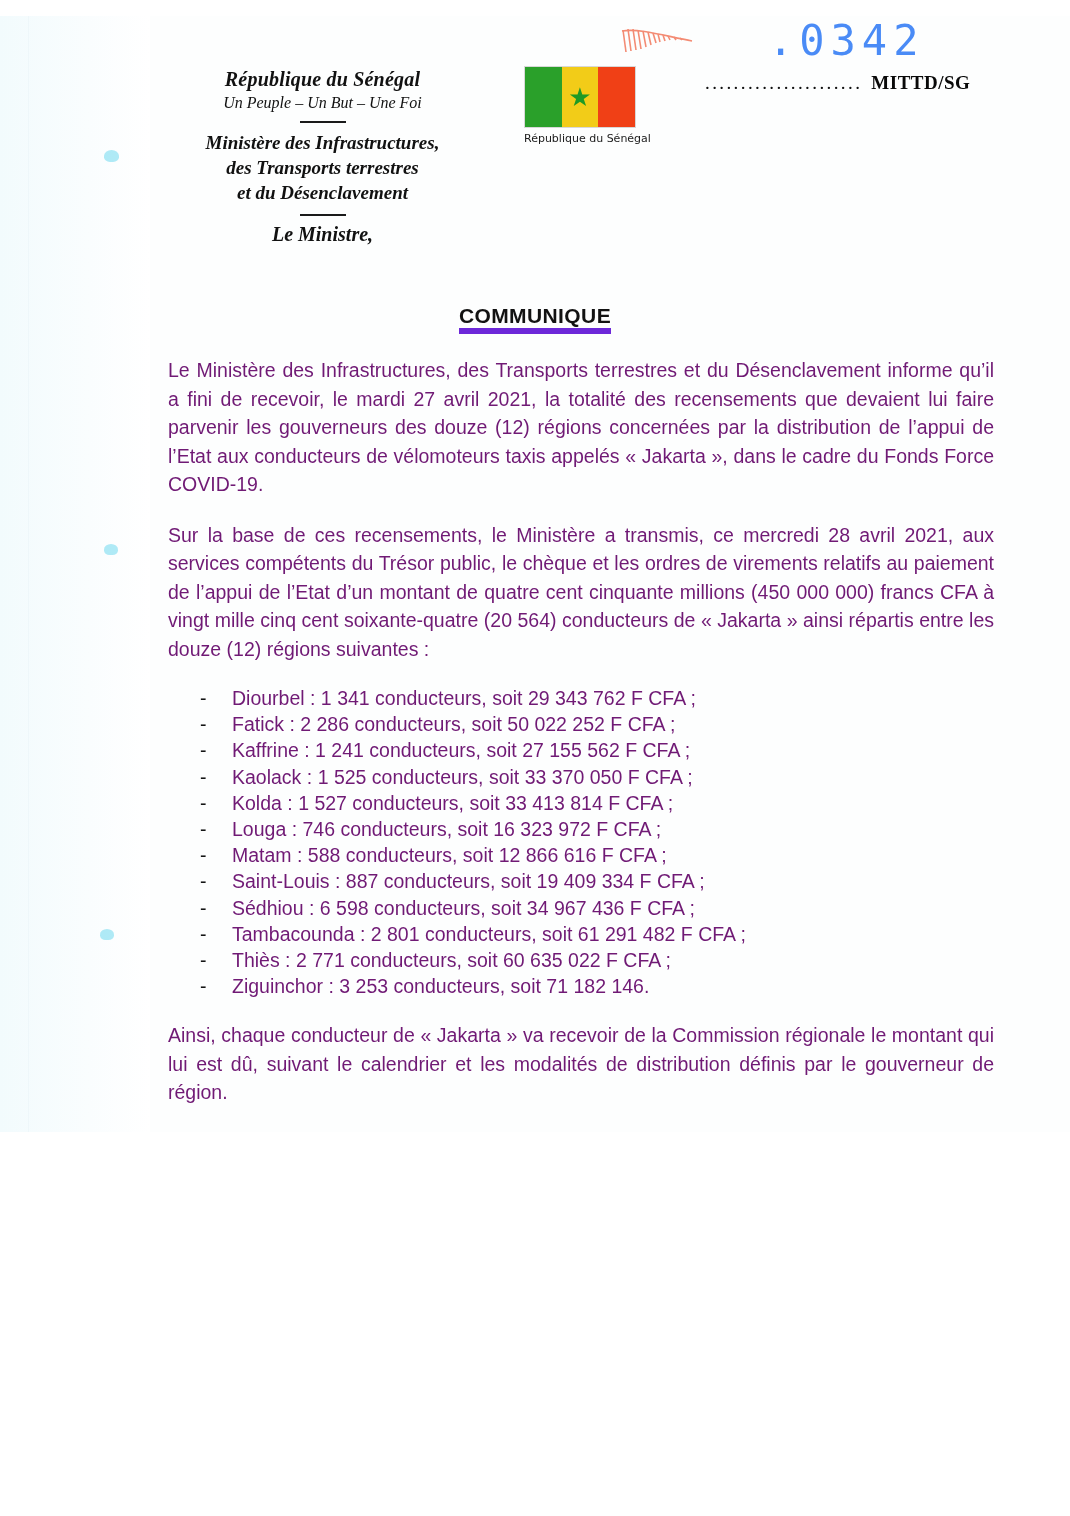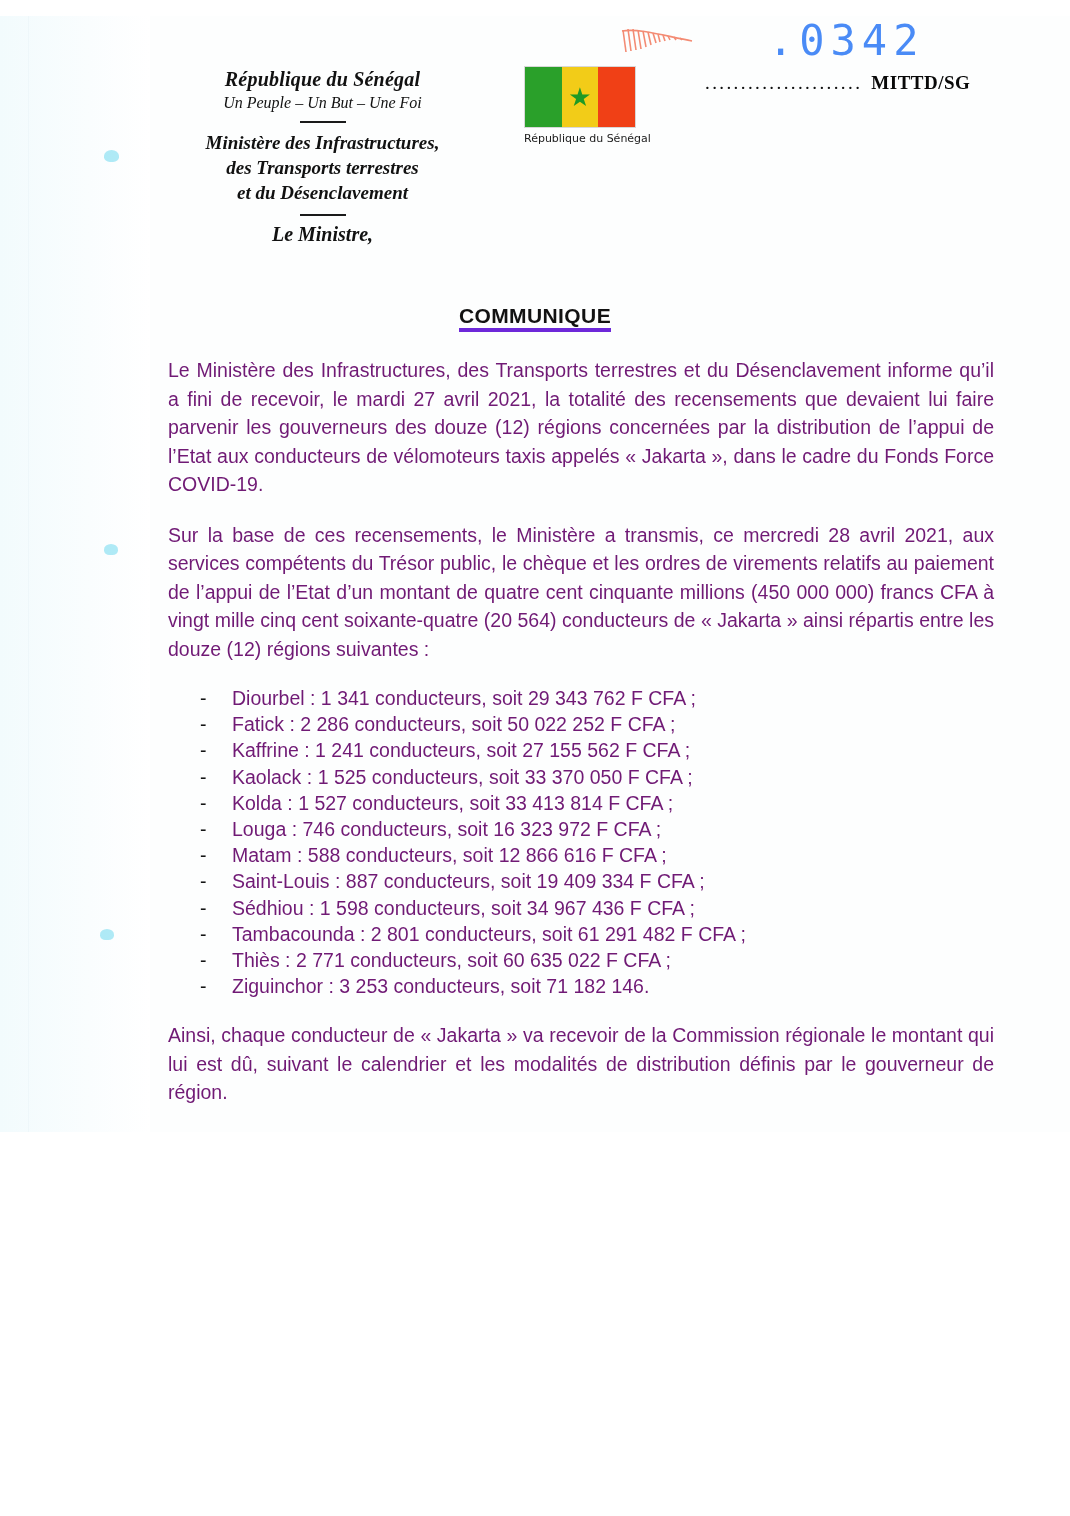--- a/index.html
+++ b/index.html
@@ -169,21 +169,21 @@
     position: absolute;
     left: 0; top: 288px;
     width: 100%;
     text-align: center;
     font-size: 21px;
     font-weight: bold;
     color: #121212;
     letter-spacing: .4px;
   }
   .doc-title span {
-    border-bottom: 4px solid #6d28d9;
+    border-bottom: 6px solid #6d28d9;
     padding-bottom: 1px;
   }
 
   .body-text {
     position: absolute;
     left: 168px;
     top: 340px;
     width: 826px;
     color: #701a75;
     font-size: 19.5px;
@@ -339,21 +339,21 @@
     <p class="para">Sur la base de ces recensements, le Ministère a transmis, ce mercredi 28 avril 2021, aux services compétents du Trésor public, le chèque et les ordres de virements relatifs au paiement de l’appui de l’Etat d’un montant de quatre cent cinquante millions (450 000 000) francs CFA à vingt mille cinq cent soixante-quatre (20 564) conducteurs de « Jakarta » ainsi répartis entre les douze (12) régions suivantes :</p>
     <ul class="region-list">
       <li>Diourbel : 1 341 conducteurs, soit 29 343 762 F CFA ;</li>
       <li>Fatick : 2 286 conducteurs, soit 50 022 252 F CFA ;</li>
       <li>Kaffrine : 1 241 conducteurs, soit 27 155 562 F CFA ;</li>
       <li>Kaolack : 1 525 conducteurs, soit 33 370 050 F CFA ;</li>
       <li>Kolda : 1 527 conducteurs, soit 33 413 814 F CFA ;</li>
       <li>Louga : 746 conducteurs, soit 16 323 972 F CFA ;</li>
       <li>Matam : 588 conducteurs, soit 12 866 616 F CFA ;</li>
       <li>Saint-Louis : 887 conducteurs, soit 19 409 334 F CFA ;</li>
-      <li>Sédhiou : 1 598 conducteurs, soit 34 967 436 F CFA ;</li>
+      <li>Sédhiou : 6 598 conducteurs, soit 34 967 436 F CFA ;</li>
       <li>Tambacounda : 2 801 conducteurs, soit 61 291 482 F CFA ;</li>
       <li>Thiès : 2 771 conducteurs, soit 60 635 022 F CFA ;</li>
       <li>Ziguinchor : 3 253 conducteurs, soit 71 182 146.</li>
     </ul>
     <p class="para last" style="margin-top:22px;">Ainsi, chaque conducteur de « Jakarta » va recevoir de la Commission régionale le montant qui lui est dû, suivant le calendrier et les modalités de distribution définis par le gouverneur de région.</p>
   </div>
 
   <div class="signoff">Fait à Dakar, le 29 avril 2021.</div>
 
   <div class="stamp-area">

